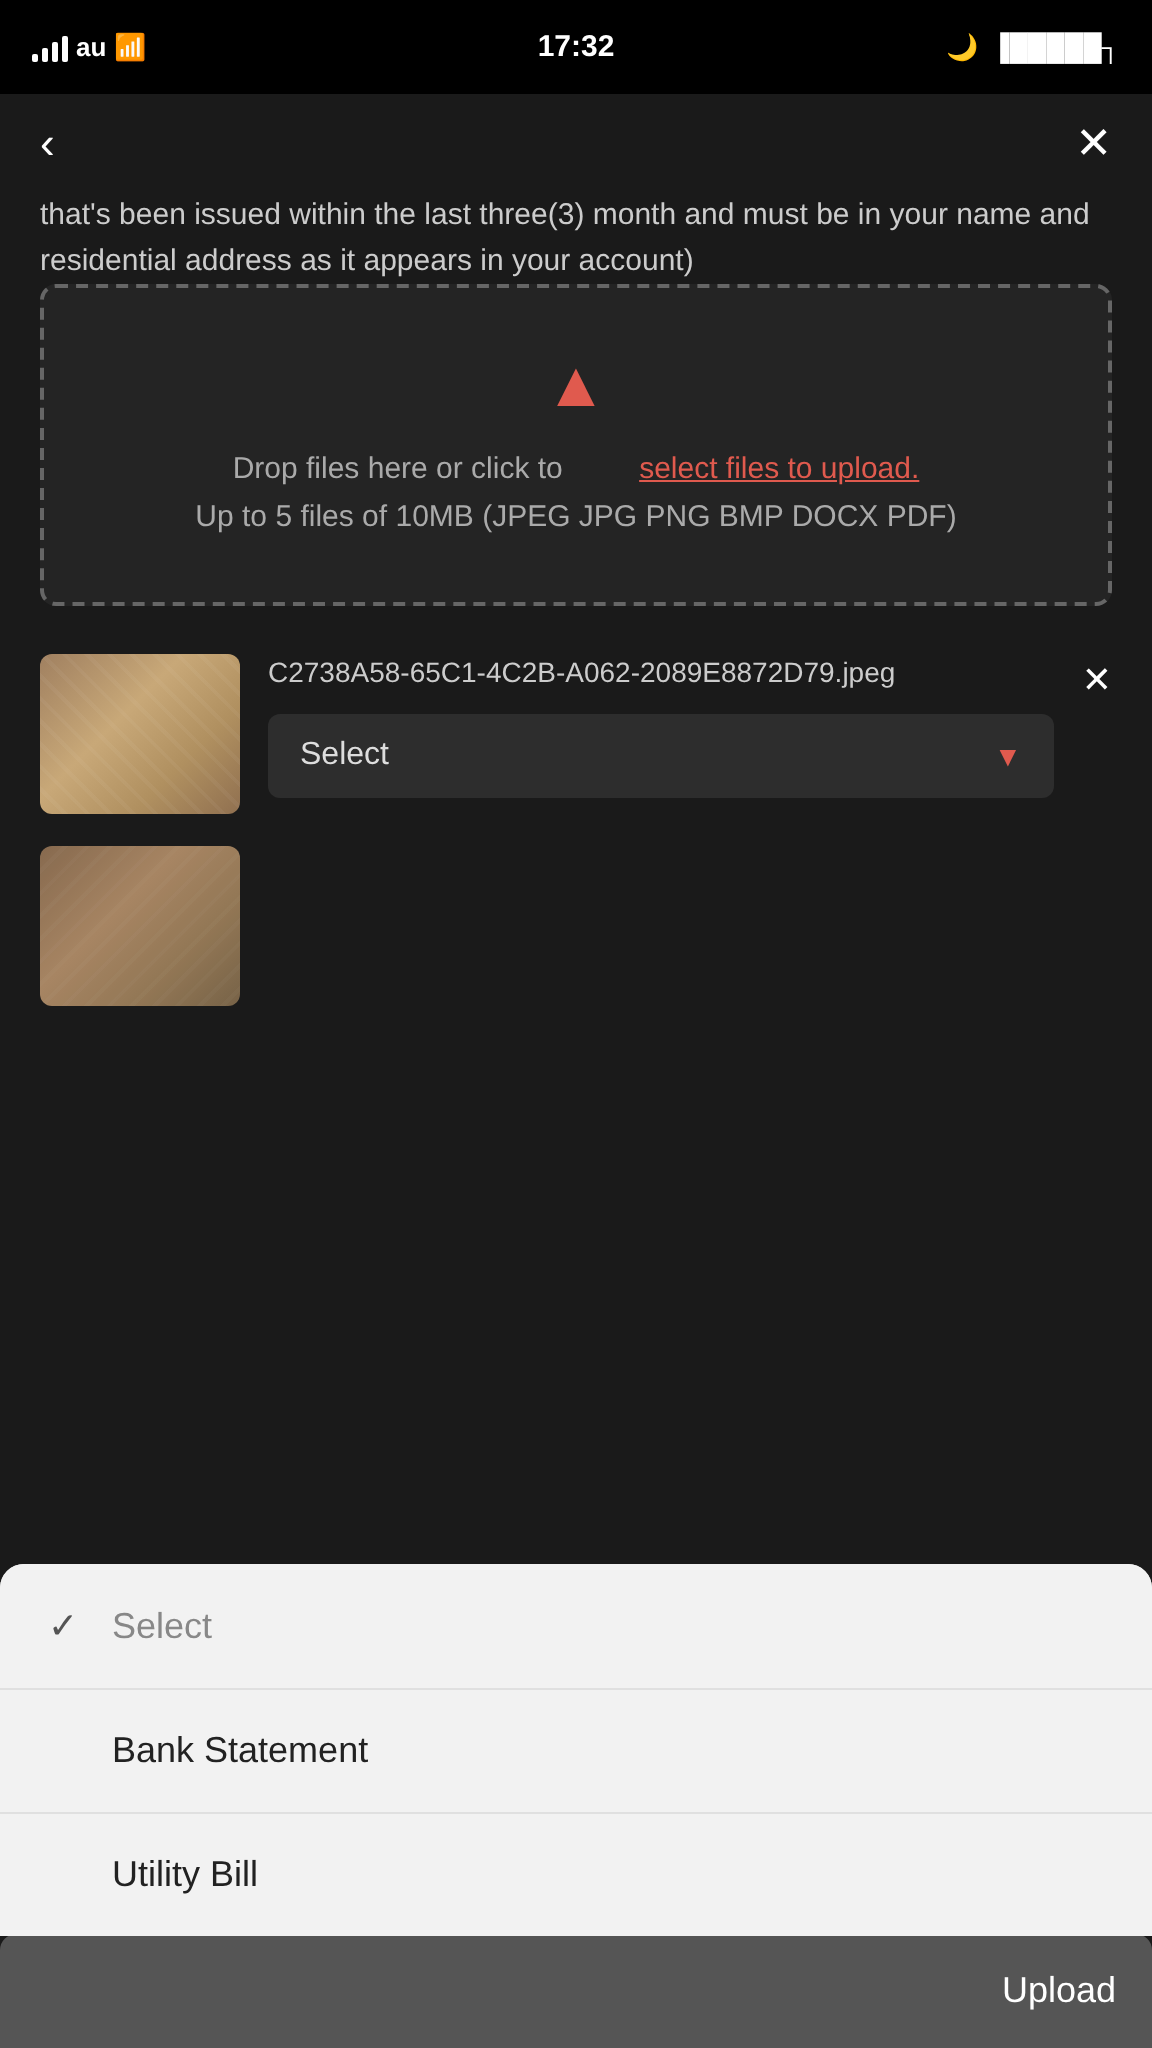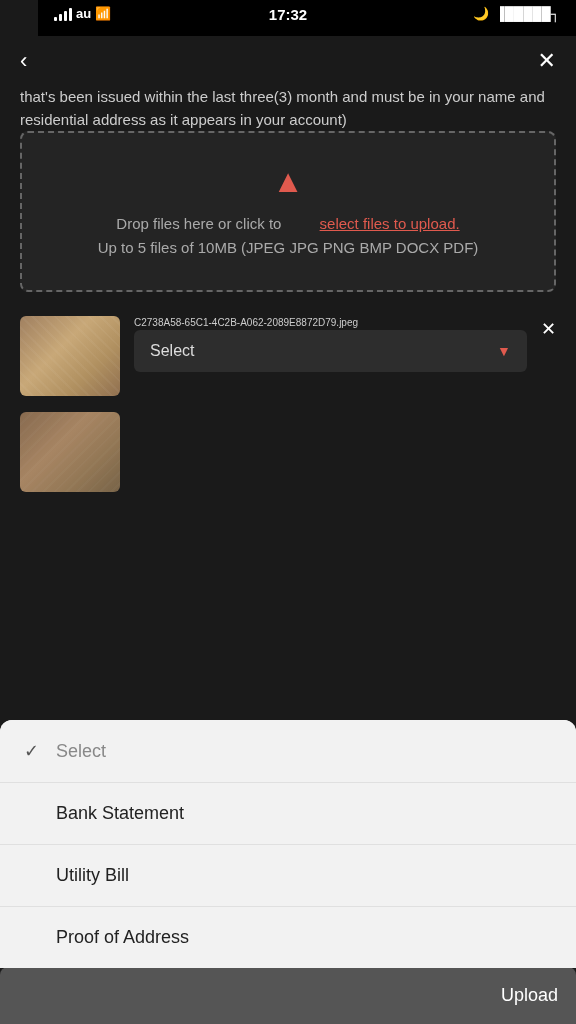--- a/index.html
+++ b/index.html
@@ -13,24 +13,23 @@
       color: #ffffff;
       position: relative;
       overflow-x: hidden;
     }
 
     
     .status-bar {
       background: #000;
       display: flex;
       justify-content: space-between;
-      align-items: flex-start;
+      align-items: center;
       padding: 6px 16px;
-      height: 36px;
-      margin-left: 38px;
+      height: 47px;
     }
     .status-left {
       display: flex;
       align-items: center;
       gap: 4px;
       font-size: 13px;
       font-weight: 600;
     }
     .status-center {
       font-size: 15px;
@@ -143,22 +142,23 @@
         transparent 2px,
         transparent 8px
       );
     }
     .doc-info {
       flex: 1;
       min-width: 0;
     }
     .doc-filename {
       color: #cccccc;
-      font-size: 10px;
+      font-size: 14px;
       line-height: 1.4;
+      margin-bottom: 10px;
       word-break: break-all;
     }
     .doc-close {
       color: #ffffff;
       font-size: 18px;
       cursor: pointer;
       flex-shrink: 0;
       margin-top: 2px;
     }
 
@@ -332,19 +332,15 @@
     <span class="dropdown-item-text muted">Select</span>
   </div>
   <div class="dropdown-item">
     <span class="dropdown-item-check"></span>
     <span class="dropdown-item-text">Bank Statement</span>
   </div>
   <div class="dropdown-item">
     <span class="dropdown-item-check"></span>
     <span class="dropdown-item-text">Utility Bill</span>
   </div>
-  <div class="dropdown-item">
-    <span class="dropdown-item-check"></span>
-    <span class="dropdown-item-text">Proof of Address</span>
-  </div>
 </div>
 
 <div class="upload-button">Upload</div>
 
 </body></html>

